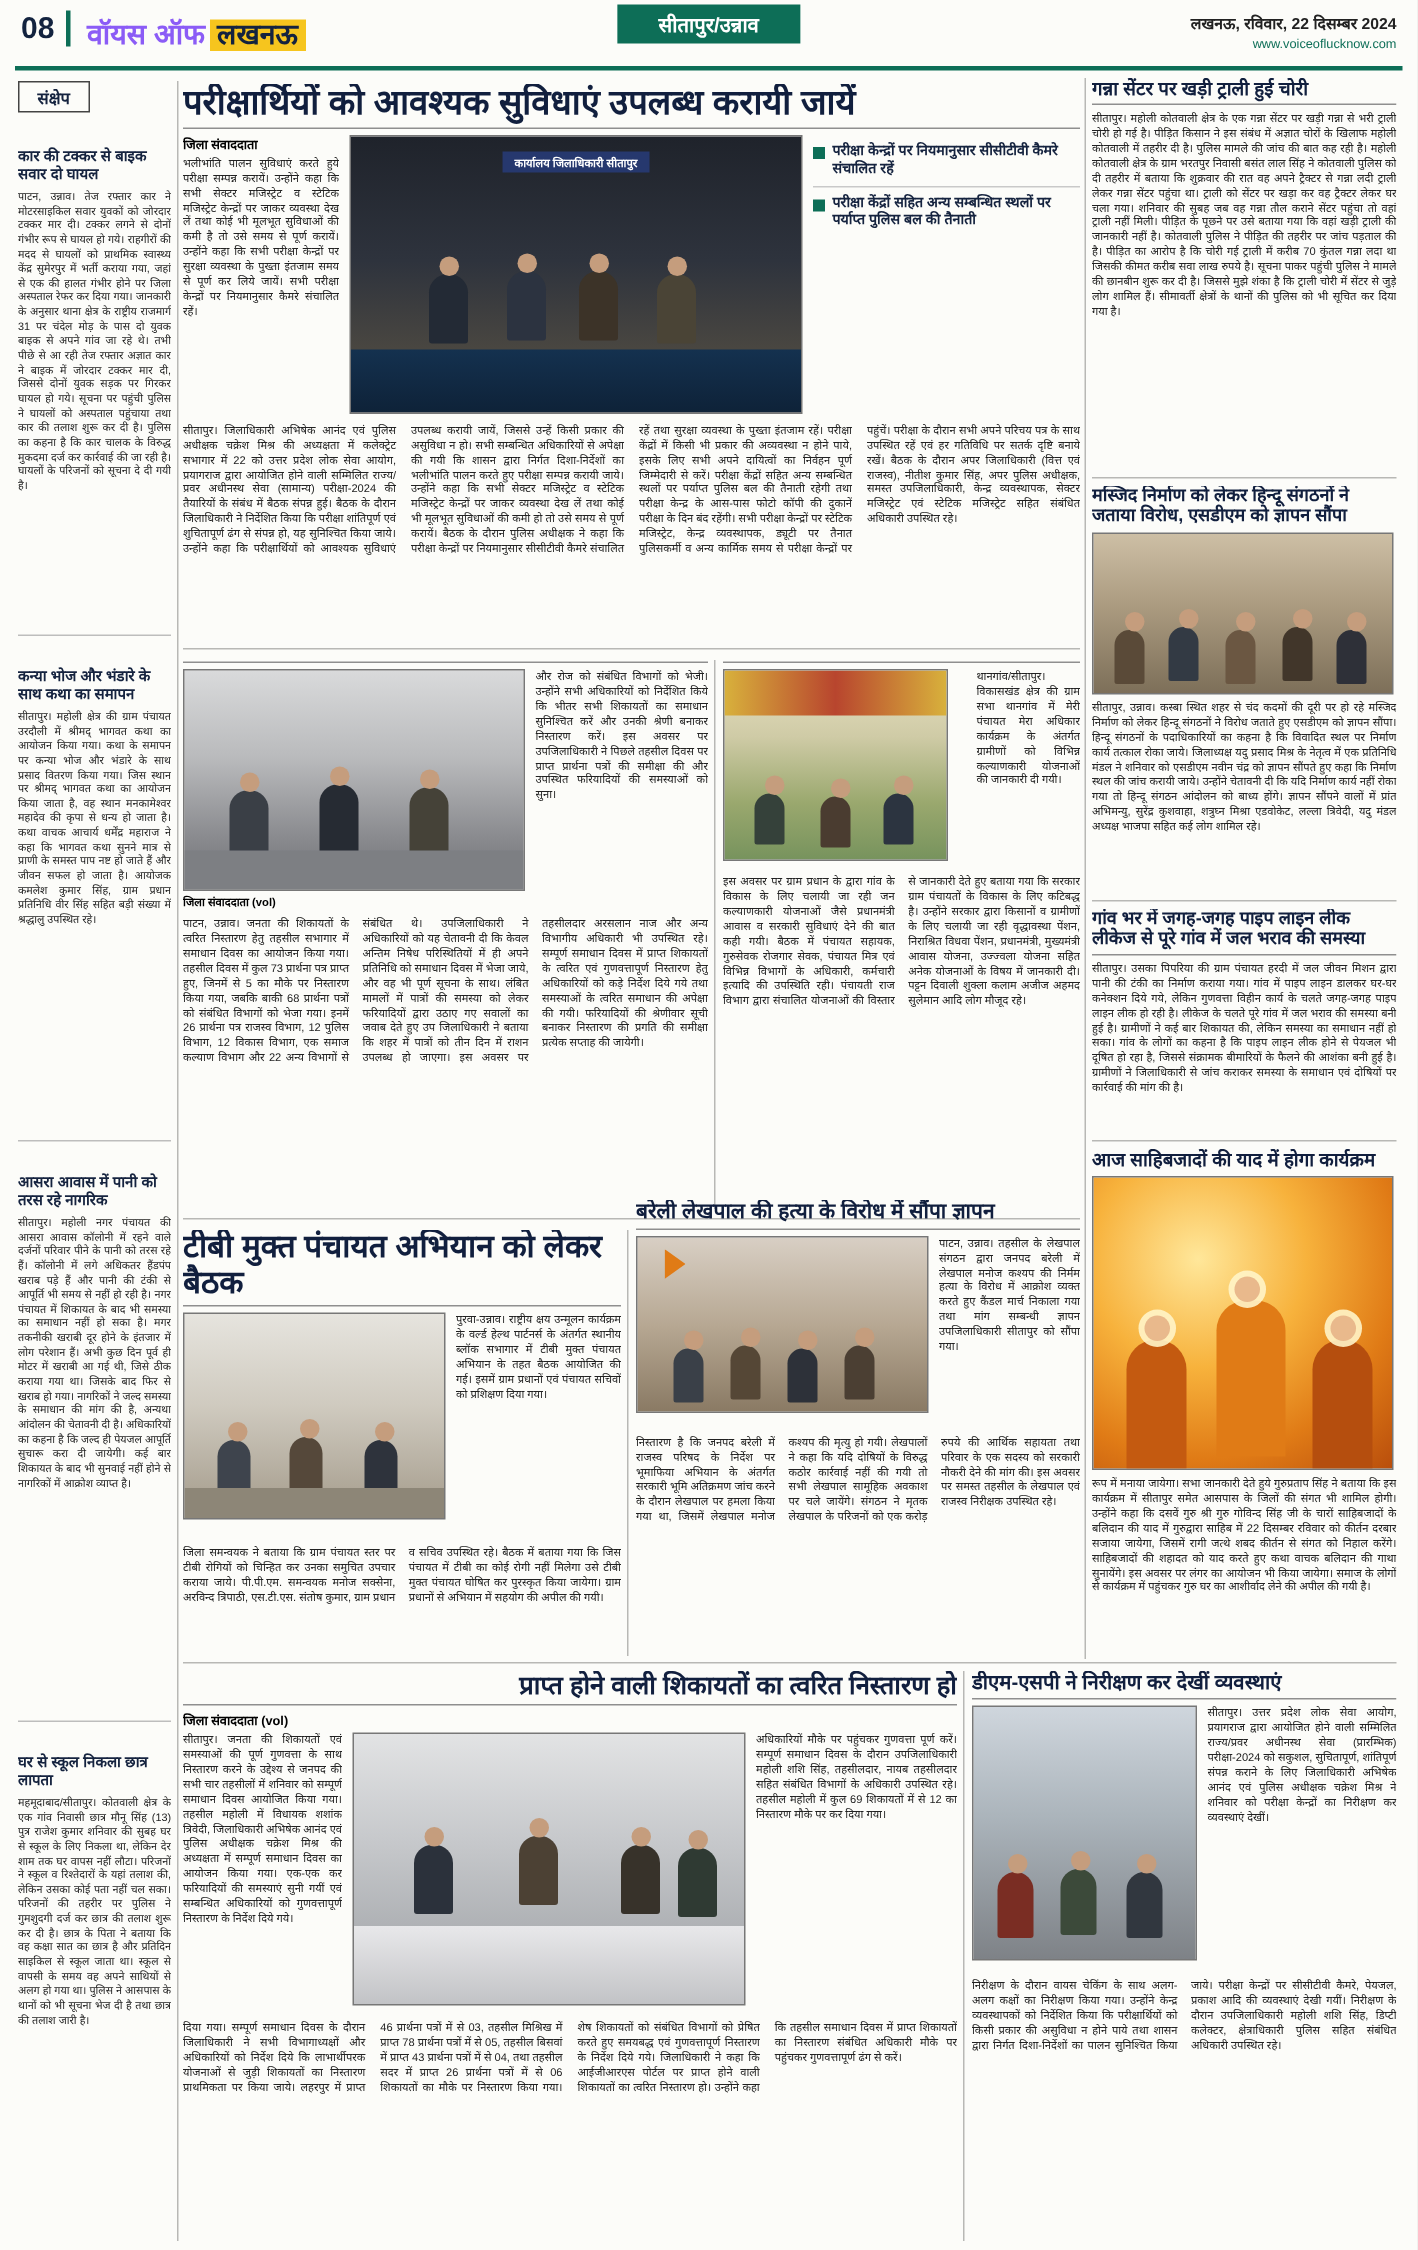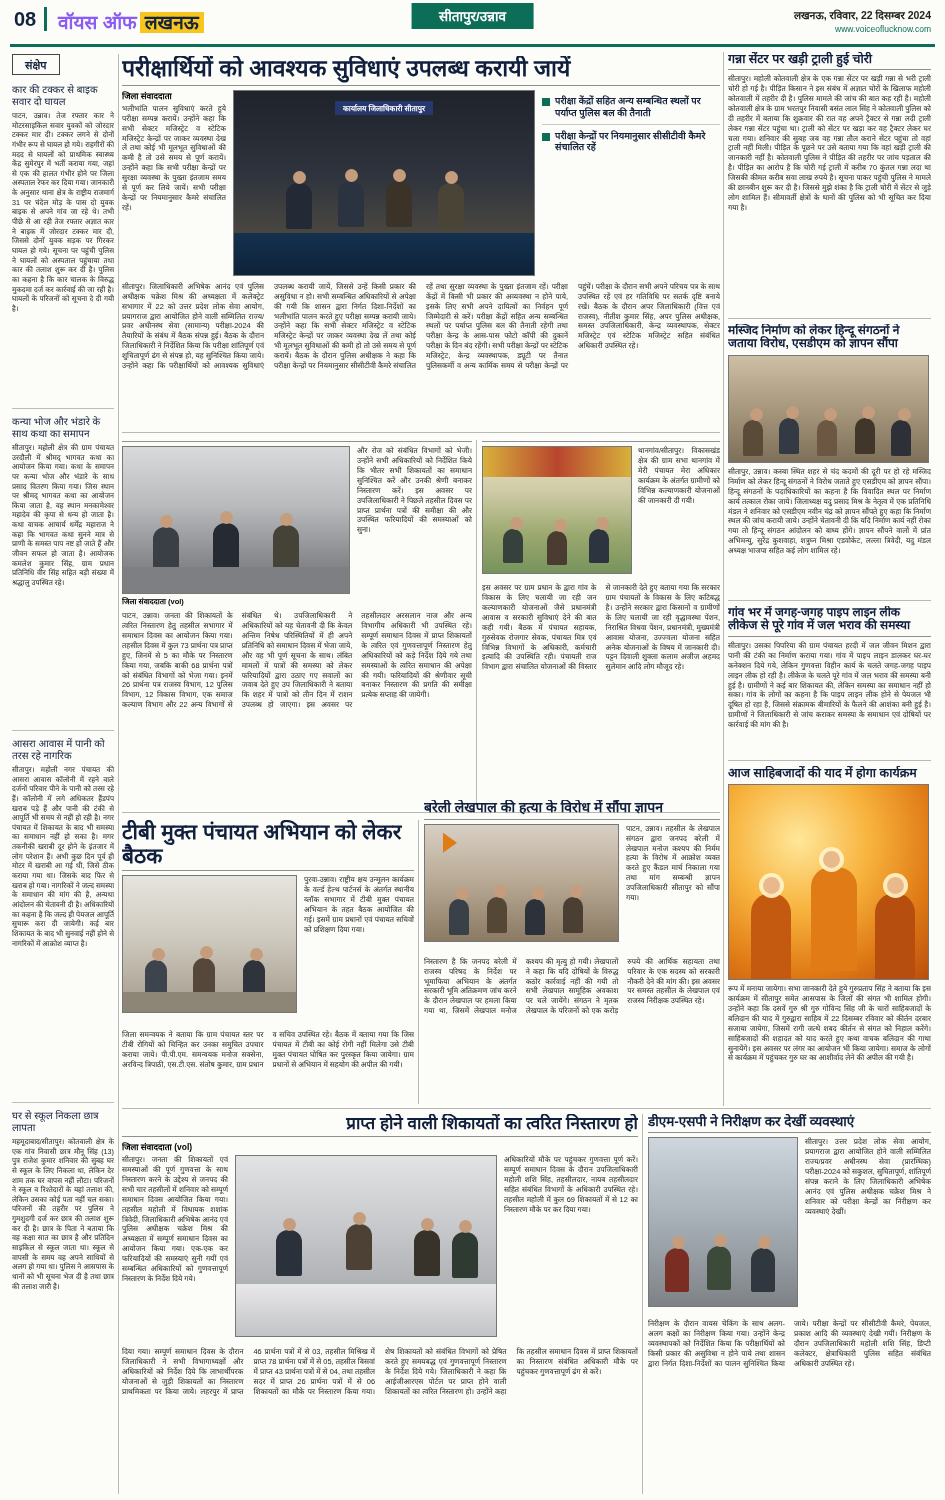--- a/index.html
+++ b/index.html
@@ -28,21 +28,21 @@
   .ph-inspect{background:linear-gradient(180deg,#cfd6dd 0%,#aab3ba 45%,#7e8287 100%)}
   .ph-art{background:radial-gradient(circle at 35% 28%,#ffe79a 0%,#f7b23c 38%,#e07b16 70%,#b94e0c 100%)}
   .pn{position:absolute;width:26px;height:46px;border-radius:12px 12px 2px 2px;background:#232a35}
   .pn::before{content:"";position:absolute;top:-12px;left:7px;width:13px;height:13px;border-radius:50%;background:#c59d7d}
   .fg{position:absolute;width:40px;height:86px;border-radius:20px 20px 0 0;background:#d96a15}
   .fg::before{content:"";position:absolute;top:-16px;left:12px;width:17px;height:17px;border-radius:50%;background:#e9b98c;box-shadow:0 0 0 4px rgba(255,244,200,.9)}
   .bullet{display:flex;gap:5px;padding:5px 0;border-bottom:1px solid #c9c9c9}
   .bullet:last-child{border-bottom:none}
   .bullet .sq{flex:0 0 8px;width:8px;height:8px;background:#0d6e57;margin-top:3px}
   .bullet .bt{font-size:9.5px;font-weight:700;color:#15233f;line-height:1.25}
-  .brief-title{font-size:10px;font-weight:400;color:#15233f;line-height:1.2;margin:7px 0 3px}
+  .brief-title{font-size:10px;font-weight:700;color:#15233f;line-height:1.2;margin:22px 0 3px}
   .brief-sep{border-bottom:1px solid #bdbdbd;margin:7px 0}
   
   .pagenum{position:absolute;left:14px;top:7px;font-size:20px;font-weight:700;color:#13233f;padding-right:8px;border-right:3px solid #0d6e57;line-height:1.2}
   .m1{font-size:19px;font-weight:700;color:#8b5cf6}
   .m2{font-size:19px;font-weight:700;color:#14233f;background:#f6c51e;padding:0 5px;margin-left:3px}
   .section-box{position:absolute;left:50%;transform:translateX(-50%);top:3px;background:#0d6e57;color:#fff;font-size:13.5px;font-weight:700;padding:4px 28px}
   .dateline{position:absolute;right:14px;top:8px;font-size:10.5px;font-weight:700;color:#222}
   .website{position:absolute;right:14px;top:24px;font-size:8.5px;color:#0d6e57}
 </style>
 </head>
@@ -108,25 +108,25 @@
         <div class="ph-banner">कार्यालय जिलाधिकारी सीतापुर</div>
         <div class="pn" style="left:52px;bottom:46px"></div>
         <div class="pn" style="left:104px;bottom:48px;background:#2c3340"></div>
         <div class="pn" style="left:152px;bottom:48px;background:#3c3328"></div>
         <div class="pn" style="left:204px;bottom:46px;background:#4a4436"></div>
         <div class="abs" style="left:0;bottom:0;width:100%;height:42px;background:linear-gradient(180deg,#14314f,#0e2238)"></div>
       </div>
       <div style="flex:1">
         <div class="bullet">
           <span class="sq"></span>
-          <span class="bt">परीक्षा केंद्रों सहित अन्य सम्बन्धित स्थलों पर पर्याप्त पुलिस बल की तैनाती</span>
+          <span class="bt">परीक्षा केन्द्रों पर नियमानुसार सीसीटीवी कैमरे संचालित रहें</span>
         </div>
         <div class="bullet">
           <span class="sq"></span>
-          <span class="bt">परीक्षा केन्द्रों पर नियमानुसार सीसीटीवी कैमरे संचालित रहें</span>
+          <span class="bt">परीक्षा केंद्रों सहित अन्य सम्बन्धित स्थलों पर पर्याप्त पुलिस बल की तैनाती</span>
         </div>
       </div>
     </div>
     <div class="col-text cols-4" style="height:148px;margin-top:6px">सीतापुर। जिलाधिकारी अभिषेक आनंद एवं पुलिस अधीक्षक चक्रेश मिश्र की अध्यक्षता में कलेक्ट्रेट सभागार में 22 को उत्तर प्रदेश लोक सेवा आयोग, प्रयागराज द्वारा आयोजित होने वाली सम्मिलित राज्य/प्रवर अधीनस्थ सेवा (सामान्य) परीक्षा-2024 की तैयारियों के संबंध में बैठक संपन्न हुई। बैठक के दौरान जिलाधिकारी ने निर्देशित किया कि परीक्षा शांतिपूर्ण एवं शुचितापूर्ण ढंग से संपन्न हो, यह सुनिश्चित किया जाये। उन्होंने कहा कि परीक्षार्थियों को आवश्यक सुविधाएं उपलब्ध करायी जायें, जिससे उन्हें किसी प्रकार की असुविधा न हो। सभी सम्बन्धित अधिकारियों से अपेक्षा की गयी कि शासन द्वारा निर्गत दिशा-निर्देशों का भलीभांति पालन करते हुए परीक्षा सम्पन्न करायी जाये। उन्होंने कहा कि सभी सेक्टर मजिस्ट्रेट व स्टेटिक मजिस्ट्रेट केन्द्रों पर जाकर व्यवस्था देख लें तथा कोई भी मूलभूत सुविधाओं की कमी हो तो उसे समय से पूर्ण करायें। बैठक के दौरान पुलिस अधीक्षक ने कहा कि परीक्षा केन्द्रों पर नियमानुसार सीसीटीवी कैमरे संचालित रहें तथा सुरक्षा व्यवस्था के पुख्ता इंतजाम रहें। परीक्षा केंद्रों में किसी भी प्रकार की अव्यवस्था न होने पाये, इसके लिए सभी अपने दायित्वों का निर्वहन पूर्ण जिम्मेदारी से करें। परीक्षा केंद्रों सहित अन्य सम्बन्धित स्थलों पर पर्याप्त पुलिस बल की तैनाती रहेगी तथा परीक्षा केन्द्र के आस-पास फोटो कॉपी की दुकानें परीक्षा के दिन बंद रहेंगी। सभी परीक्षा केन्द्रों पर स्टेटिक मजिस्ट्रेट, केन्द्र व्यवस्थापक, ड्यूटी पर तैनात पुलिसकर्मी व अन्य कार्मिक समय से परीक्षा केन्द्रों पर पहुंचें। परीक्षा के दौरान सभी अपने परिचय पत्र के साथ उपस्थित रहें एवं हर गतिविधि पर सतर्क दृष्टि बनाये रखें। बैठक के दौरान अपर जिलाधिकारी (वित्त एवं राजस्व), नीतीश कुमार सिंह, अपर पुलिस अधीक्षक, समस्त उपजिलाधिकारी, केन्द्र व्यवस्थापक, सेक्टर मजिस्ट्रेट एवं स्टेटिक मजिस्ट्रेट सहित संबंधित अधिकारी उपस्थित रहे।</div>
   </section>
 
   <section class="abs" style="left:122px;top:438px;width:350px;height:368px;overflow:hidden">
     <div class="rule"></div>
     <div style="display:flex;gap:7px">
       <div style="flex:0 0 228px">
@@ -138,21 +138,21 @@
         </div>
         <div class="credit">जिला संवाददाता (vol)</div>
       </div>
       <div class="col-text" style="flex:1;height:160px">और रोज को संबंधित विभागों को भेजी। उन्होंने सभी अधिकारियों को निर्देशित किये कि भीतर सभी शिकायतों का समाधान सुनिश्चित करें और उनकी श्रेणी बनाकर निस्तारण करें। इस अवसर पर उपजिलाधिकारी ने पिछले तहसील दिवस पर प्राप्त प्रार्थना पत्रों की समीक्षा की और उपस्थित फरियादियों की समस्याओं को सुना।</div>
     </div>
     <div class="col-text cols-3" style="height:178px;margin-top:5px">पाटन, उन्नाव। जनता की शिकायतों के त्वरित निस्तारण हेतु तहसील सभागार में समाधान दिवस का आयोजन किया गया। तहसील दिवस में कुल 73 प्रार्थना पत्र प्राप्त हुए, जिनमें से 5 का मौके पर निस्तारण किया गया, जबकि बाकी 68 प्रार्थना पत्रों को संबंधित विभागों को भेजा गया। इनमें 26 प्रार्थना पत्र राजस्व विभाग, 12 पुलिस विभाग, 12 विकास विभाग, एक समाज कल्याण विभाग और 22 अन्य विभागों से संबंधित थे। उपजिलाधिकारी ने अधिकारियों को यह चेतावनी दी कि केवल अन्तिम निषेध परिस्थितियों में ही अपने प्रतिनिधि को समाधान दिवस में भेजा जाये, और वह भी पूर्ण सूचना के साथ। लंबित मामलों में पात्रों की समस्या को लेकर फरियादियों द्वारा उठाए गए सवालों का जवाब देते हुए उप जिलाधिकारी ने बताया कि शहर में पात्रों को तीन दिन में राशन उपलब्ध हो जाएगा। इस अवसर पर तहसीलदार अरसलान नाज और अन्य विभागीय अधिकारी भी उपस्थित रहे। सम्पूर्ण समाधान दिवस में प्राप्त शिकायतों के त्वरित एवं गुणवत्तापूर्ण निस्तारण हेतु अधिकारियों को कड़े निर्देश दिये गये तथा समस्याओं के त्वरित समाधान की अपेक्षा की गयी। फरियादियों की श्रेणीवार सूची बनाकर निस्तारण की प्रगति की समीक्षा प्रत्येक सप्ताह की जायेगी।</div>
   </section>
 
   <section class="abs" style="left:482px;top:438px;width:238px;height:368px;overflow:hidden">
     <div class="rule"></div>
-    <div style="display:flex;gap:6px">
+    <div style="display:flex;gap:19px">
       <div class="photo ph-tent" style="width:150px;height:128px;flex:0 0 150px">
         <div class="abs" style="left:0;top:0;width:100%;height:30px;background:linear-gradient(90deg,#d8b13c,#b8452e,#d8b13c)"></div>
         <div class="pn" style="left:20px;bottom:10px;width:20px;height:34px;background:#35413a"></div>
         <div class="pn" style="left:64px;bottom:8px;width:20px;height:34px;background:#4a3c30"></div>
         <div class="pn" style="left:106px;bottom:10px;width:20px;height:34px;background:#2c3440"></div>
       </div>
       <div class="col-text" style="flex:1;height:132px">थानगांव/सीतापुर। विकासखंड क्षेत्र की ग्राम सभा थानगांव में मेरी पंचायत मेरा अधिकार कार्यक्रम के अंतर्गत ग्रामीणों को विभिन्न कल्याणकारी योजनाओं की जानकारी दी गयी।</div>
     </div>
     <div class="col-text cols-2" style="height:186px;margin-top:5px">इस अवसर पर ग्राम प्रधान के द्वारा गांव के विकास के लिए चलायी जा रही जन कल्याणकारी योजनाओं जैसे प्रधानमंत्री आवास व सरकारी सुविधाएं देने की बात कही गयी। बैठक में पंचायत सहायक, गुरुसेवक रोजगार सेवक, पंचायत मित्र एवं विभिन्न विभागों के अधिकारी, कर्मचारी इत्यादि की उपस्थिति रही। पंचायती राज विभाग द्वारा संचालित योजनाओं की विस्तार से जानकारी देते हुए बताया गया कि सरकार ग्राम पंचायतों के विकास के लिए कटिबद्ध है। उन्होंने सरकार द्वारा किसानों व ग्रामीणों के लिए चलायी जा रही वृद्धावस्था पेंशन, निराश्रित विधवा पेंशन, प्रधानमंत्री, मुख्यमंत्री आवास योजना, उज्ज्वला योजना सहित अनेक योजनाओं के विषय में जानकारी दी। पट्टन दिवाली शुक्ला कलाम अजीज अहमद सुलेमान आदि लोग मौजूद रहे।</div>
   </section>

